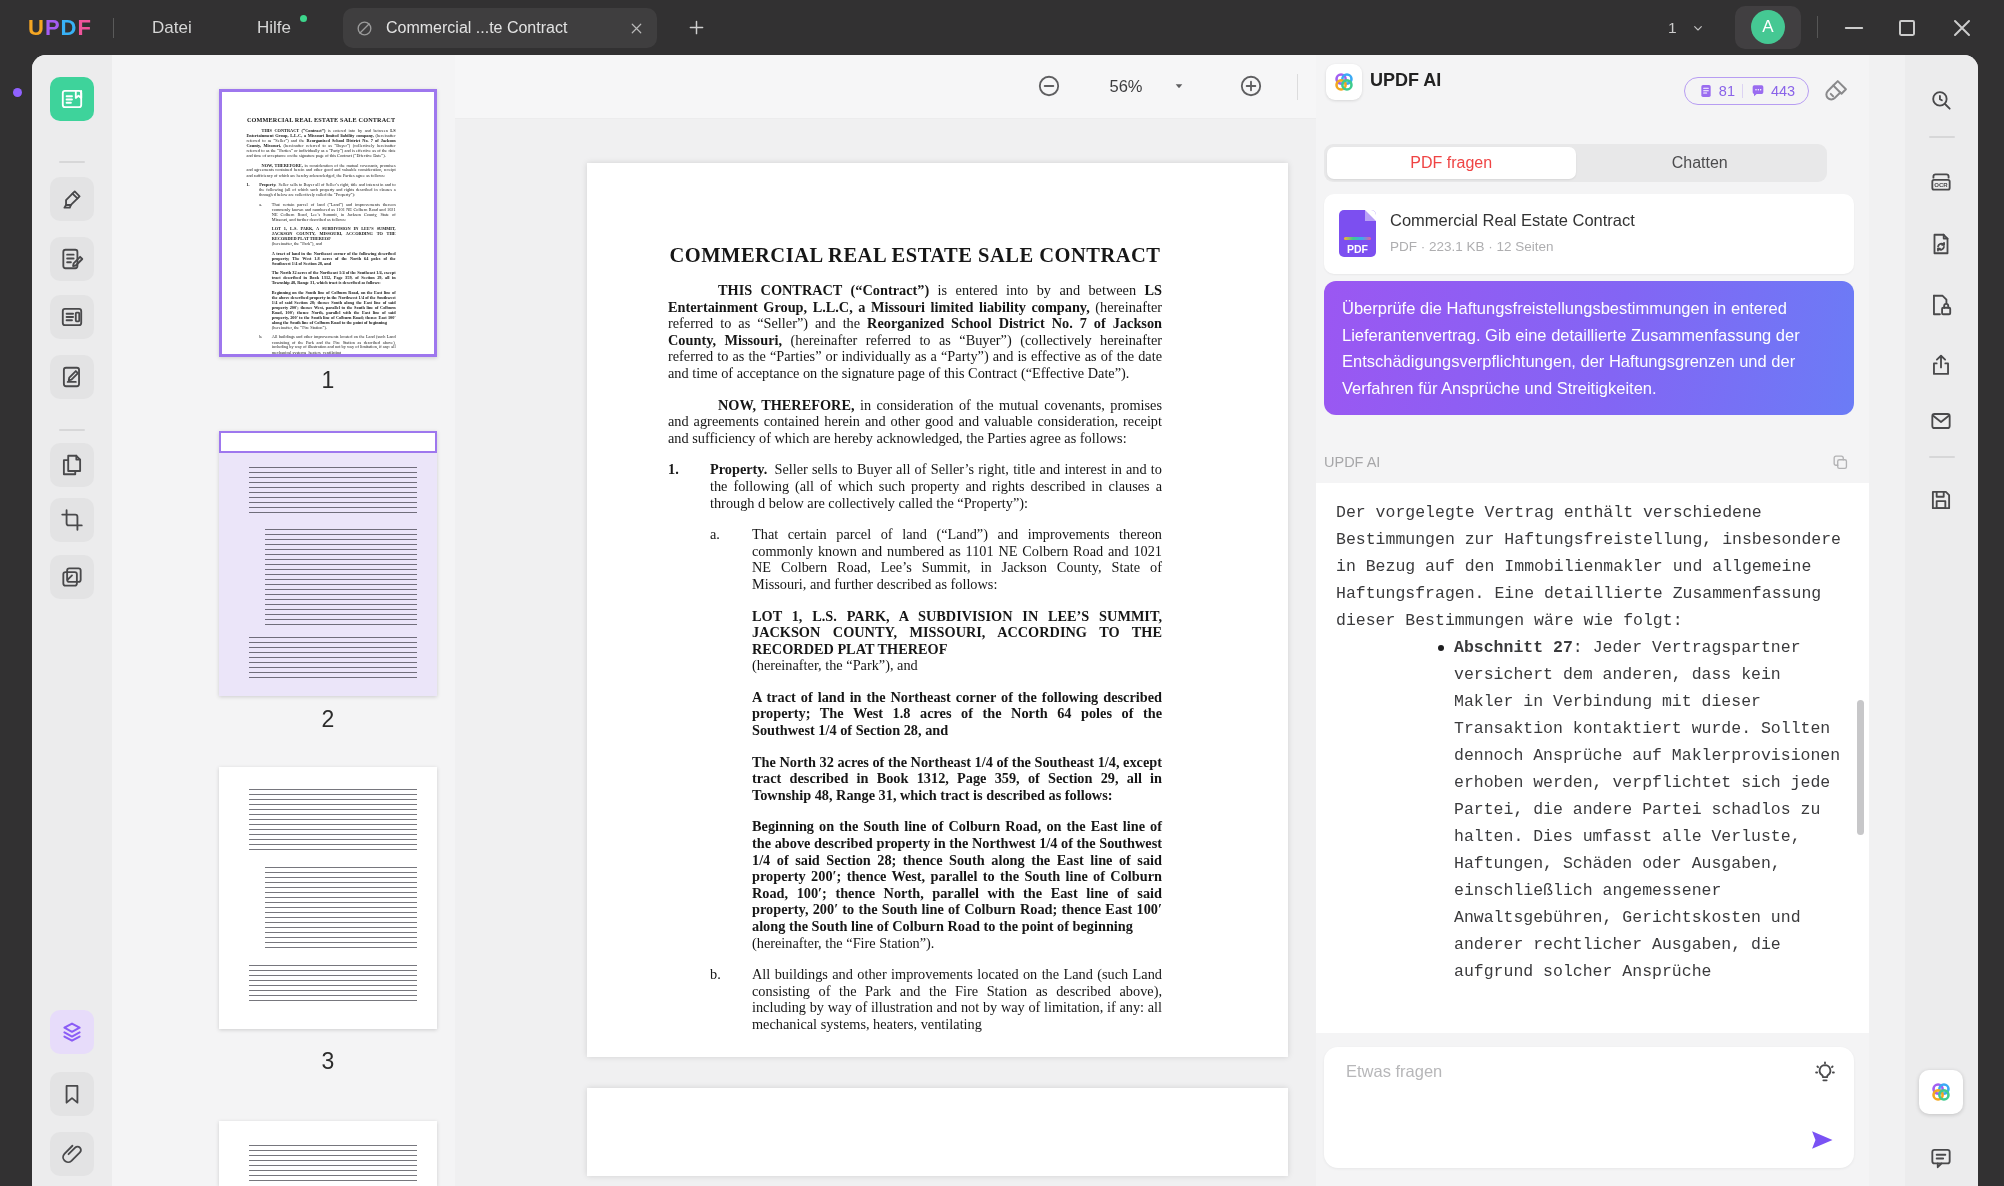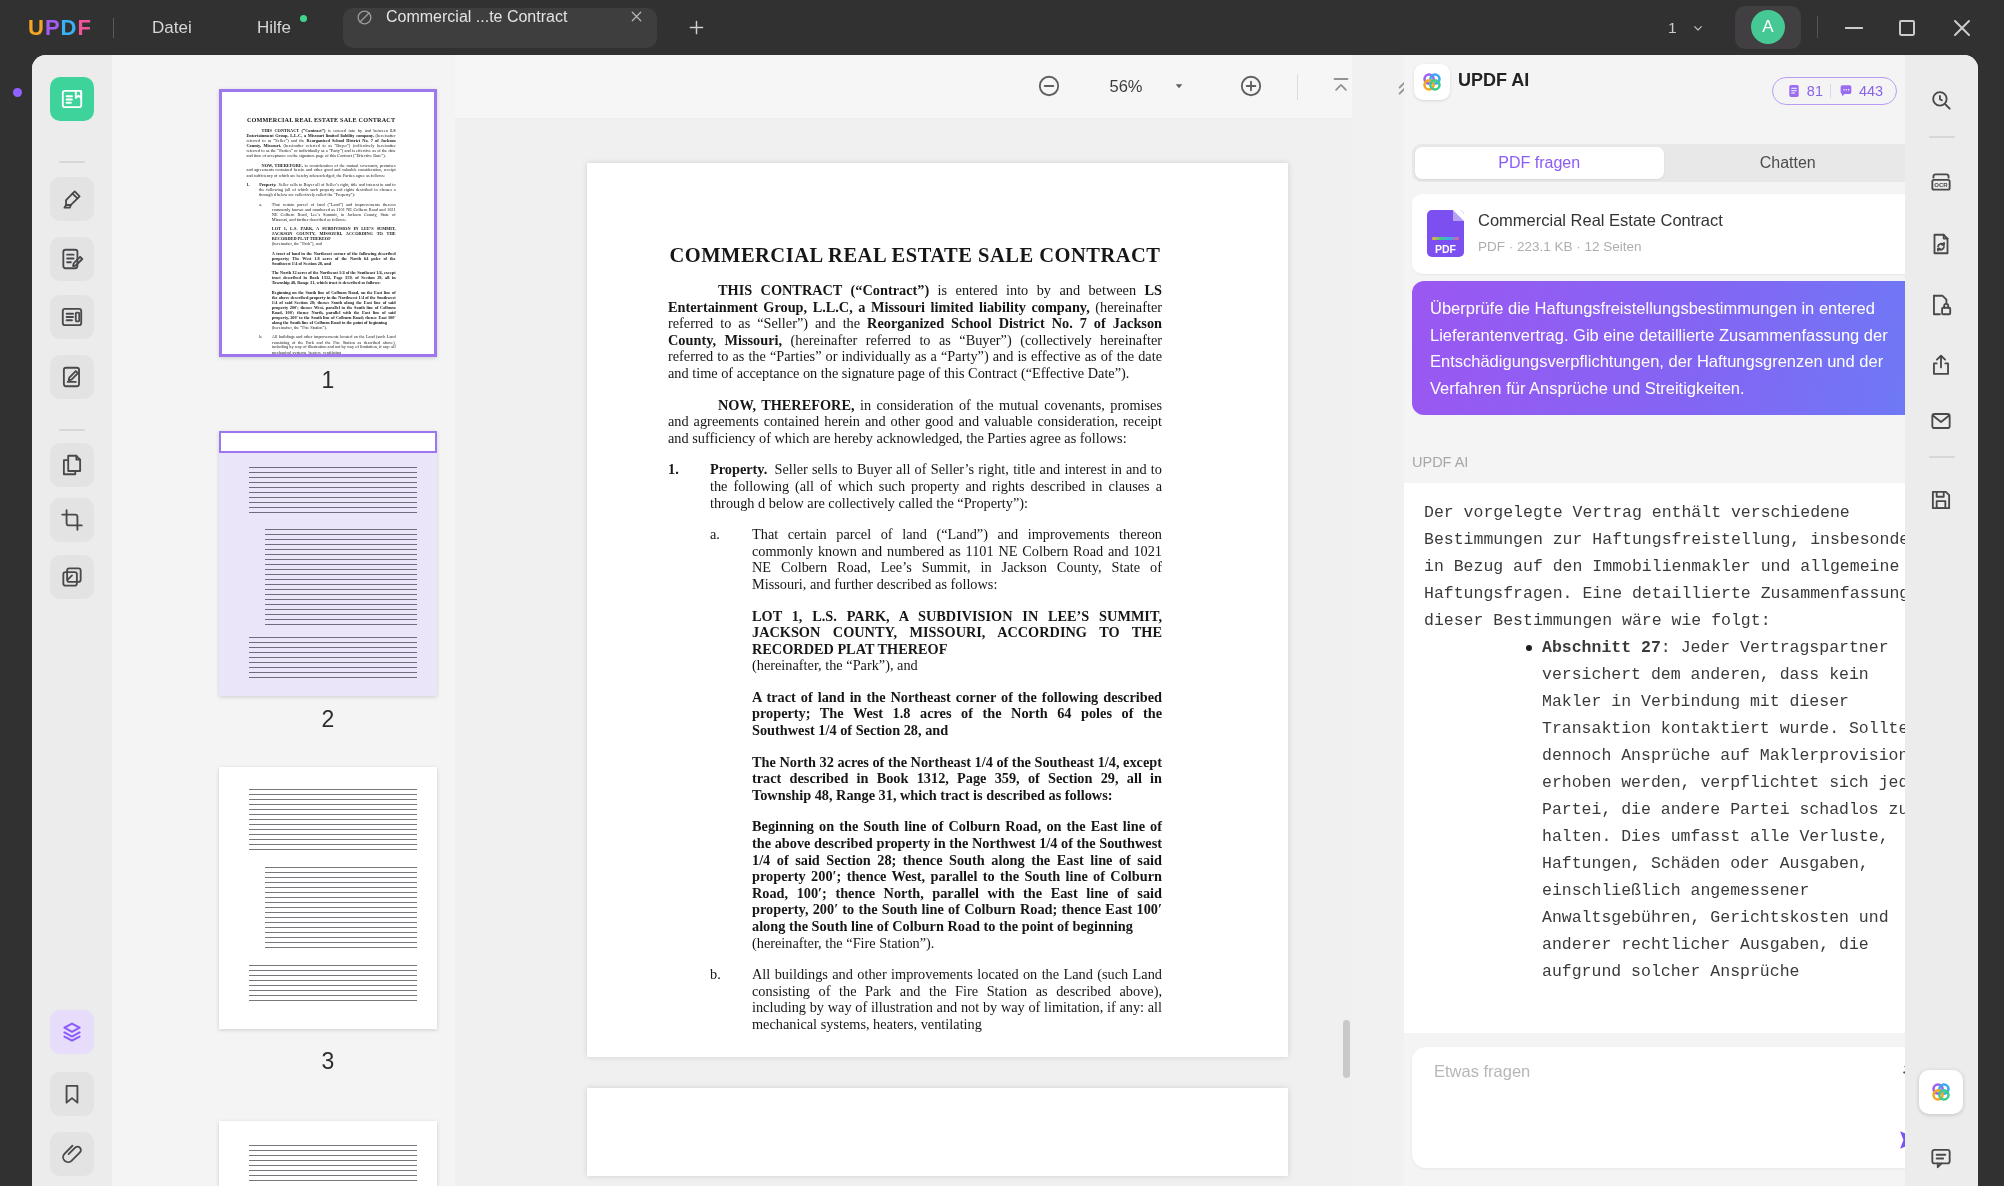--- a/index.html
+++ b/index.html
@@ -10,21 +10,21 @@
     -webkit-font-smoothing:antialiased;
   }
   
   .topbar{position:absolute;left:0;top:0;width:2004px;height:55px;background:#323132;}
   .logo{position:absolute;left:28px;top:0;height:55px;line-height:55px;font-size:22px;font-weight:bold;letter-spacing:1px;}
   .menu-divider{position:absolute;left:113px;top:18px;width:1px;height:20px;background:#5a5a5a;}
   .menu-item{position:absolute;top:0;height:55px;line-height:55px;font-size:17px;color:#d6d6d6;cursor:default;}
   .menu-datei{left:152px;}
   .menu-hilfe{left:257px;}
   .hilfe-dot{position:absolute;left:300px;top:15px;width:7px;height:7px;border-radius:50%;background:#3dd68c;}
-  .doc-tab{position:absolute;left:343px;top:8px;width:314px;height:40px;background:#3f3e3f;border-radius:10px;display:flex;padding:0 12px;box-sizing:border-box;}
+  .doc-tab{position:absolute;left:343px;top:8px;width:314px;height:40px;background:#3f3e3f;border-radius:10px;display:flex;align-items:center;padding:0 12px;box-sizing:border-box;}
   .doc-tab .tabicon{width:19px;height:19px;color:#9b9b9b;flex:0 0 19px;}
   .doc-tab .tabtitle{flex:1;margin-left:12px;font-size:16px;color:#e3e3e3;white-space:nowrap;overflow:hidden;}
   .doc-tab .tabclose{width:17px;height:17px;color:#b9b9b9;flex:0 0 17px;margin-left:8px;cursor:pointer;}
   .tab-plus{position:absolute;left:686px;top:17px;width:21px;height:21px;color:#cfcfcf;}
   .pages-badge{position:absolute;left:1668px;top:0;height:55px;line-height:55px;font-size:15.5px;color:#cccccc;}
   .badge-caret{position:absolute;left:1690px;top:20px;width:16px;height:16px;color:#c2c2c2;}
   .avatar-box{position:absolute;left:1735px;top:6px;width:66px;height:43px;border-radius:10px;background:#413f41;}
   .avatar-circle{position:absolute;left:16px;top:4px;width:34px;height:34px;border-radius:50%;background:#45c893;color:#fff;font-size:17px;display:flex;align-items:center;justify-content:center;}
   .win-divider{position:absolute;left:1817px;top:16px;width:1px;height:22px;background:#565656;}
   .win-btn{position:absolute;top:14px;width:28px;height:28px;color:#cccccc;}
@@ -96,31 +96,31 @@
   .pdf-item{margin-top:15px;display:flex;}
   .pdf-item .marker{flex:0 0 42px;}
   .pdf-item.lvl2{margin-left:42px;}
   .pdf-item.lvl2 .marker{flex:0 0 42px;}
   .pdf-item .itext{flex:1;text-align:justify;}
   .pdf-block{margin-top:15px;margin-left:84px;text-align:justify;}
   .pdf-note{margin-top:0;margin-left:84px;}
   .pdf-page .b, .marker.mb{font-weight:bold;}
   .pdf-footer{margin-top:24px;text-align:center;font-size:14.5px;}
   
-  .ai-panel{position:absolute;left:1372px;top:0;width:553px;height:1131px;background:#f4f4f5;}
+  .ai-panel{position:absolute;left:1284px;top:0;width:553px;height:1131px;background:#f4f4f5;}
   .ai-logo{position:absolute;left:10px;top:9px;width:36px;height:36px;background:#fff;border-radius:9px;box-shadow:0 1px 3px rgba(0,0,0,.12);display:flex;align-items:center;justify-content:center;}
   .ai-logo svg{width:26px;height:26px;}
   .ai-title{position:absolute;left:54px;top:15px;font-size:18px;font-weight:bold;color:#222;}
   .credit-pill{position:absolute;left:368px;top:22px;width:125px;height:28px;border:1.5px solid #b79df2;border-radius:15px;box-sizing:border-box;display:flex;align-items:center;justify-content:center;gap:5px;color:#8a63e9;font-size:14.5px;}
   .credit-pill .cicon{width:16px;height:16px;color:#9a6cf0;}
   .credit-pill .csep{width:1px;height:14px;background:#dcd3f3;margin:0 2px;}
   .brush-btn{position:absolute;left:506px;top:22px;width:28px;height:28px;color:#8a8a8c;}
   .ai-tabs{position:absolute;left:8px;top:89px;width:503px;height:38px;background:#e8e8e9;border-radius:9px;display:flex;padding:3px;box-sizing:border-box;}
   .ai-tab{flex:1;border-radius:7px;display:flex;align-items:center;justify-content:center;font-size:16px;color:#4c4c4e;cursor:pointer;}
-  .ai-tab.active{background:#fff;color:#8b5cf6;box-shadow:0 1px 2px rgba(0,0,0,.08);}
+  .ai-tab.active{background:#fff;color:#ef4444;box-shadow:0 1px 2px rgba(0,0,0,.08);}
   .file-card{position:absolute;left:8px;top:139px;width:530px;height:80px;background:#fff;border-radius:10px;box-shadow:0 1px 2px rgba(0,0,0,.05);}
   .pdf-ficon{position:absolute;left:15px;top:16px;width:37px;height:47px;background:#7c4ff0;border-radius:5px;overflow:hidden;}
   .pdf-ficon .fold{position:absolute;right:0;top:0;width:0;height:0;border-left:11px solid #b9a0f7;border-top:11px solid #fff;transform:rotate(0deg);}
   .pdf-ficon .stripe{position:absolute;left:5px;bottom:17px;width:27px;height:3px;background:linear-gradient(90deg,#ffb02e,#3ecb8e,#3aa9f4,#f2569b);border-radius:2px;}
   .pdf-ficon .ptxt{position:absolute;left:0;right:0;bottom:2px;text-align:center;color:#fff;font-size:10.5px;font-weight:bold;}
   .file-name{position:absolute;left:66px;top:17px;font-size:16.5px;color:#333;}
   .file-meta{position:absolute;left:66px;top:45px;font-size:13.5px;color:#aeaeb0;}
   .user-bubble{position:absolute;left:8px;top:226px;width:530px;box-sizing:border-box;border-radius:12px;padding:14px 18px;background:linear-gradient(100deg,#9b57f2 0%,#8365f4 55%,#6b7cf6 100%);color:#fff;font-size:16.5px;line-height:26.5px;}
   .ai-label-row{position:absolute;left:8px;top:398px;width:530px;height:20px;}
   .ai-label{font-size:14.5px;color:#a7a7a9;}

